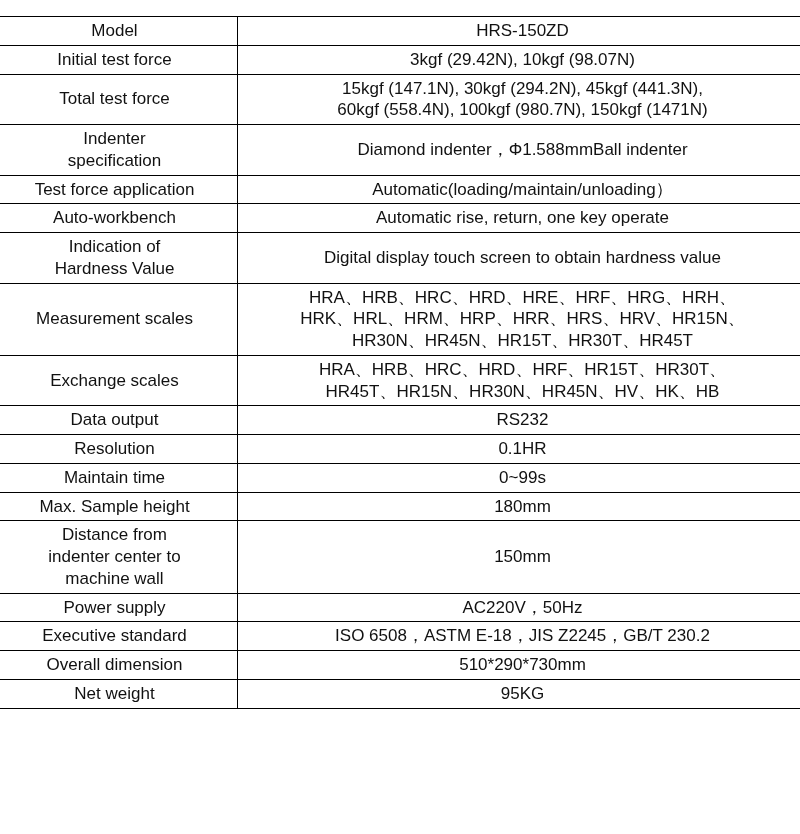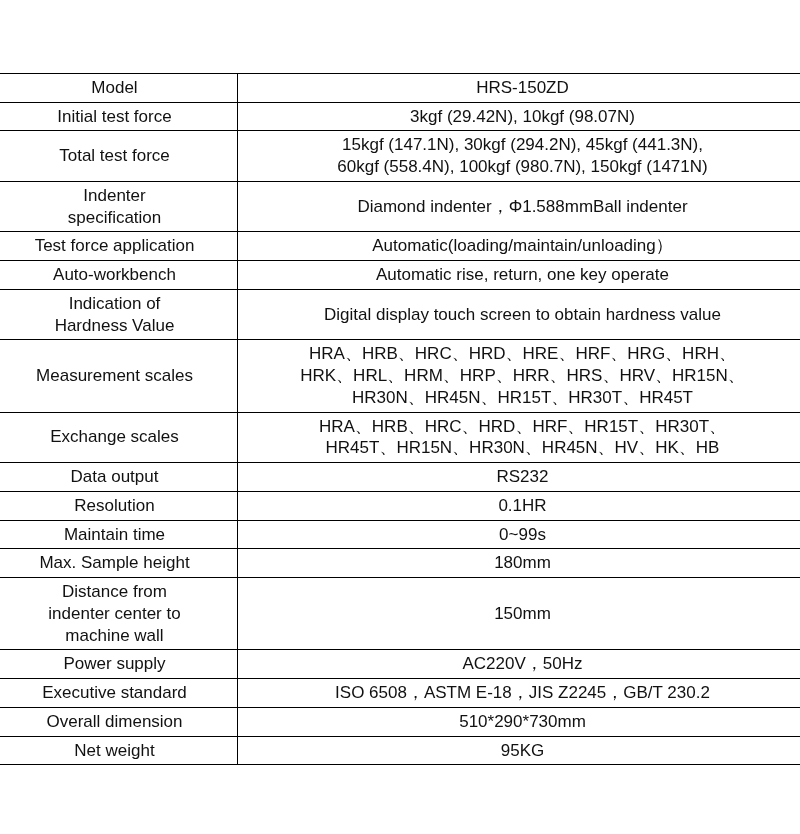--- a/index.html
+++ b/index.html
@@ -10,23 +10,23 @@
   body {
     width: 800px;
     height: 834px;
     font-family: "Liberation Sans", sans-serif;
     color: #1a1a1a;
   }
   .sheet {
     width: 800px;
     height: 834px;
     box-sizing: border-box;
-    padding: 8px 4px 4px 4px;
+    padding: 16px 4px 4px 4px;
     display: flex;
-    align-items: center;
+    align-items: flex-start;
     justify-content: center;
   }
   table.spec {
     border-collapse: collapse;
     width: 792px;
     table-layout: fixed;
     border: 1px solid #000000;
   }
   table.spec td {
     border: 1px solid #000000;

